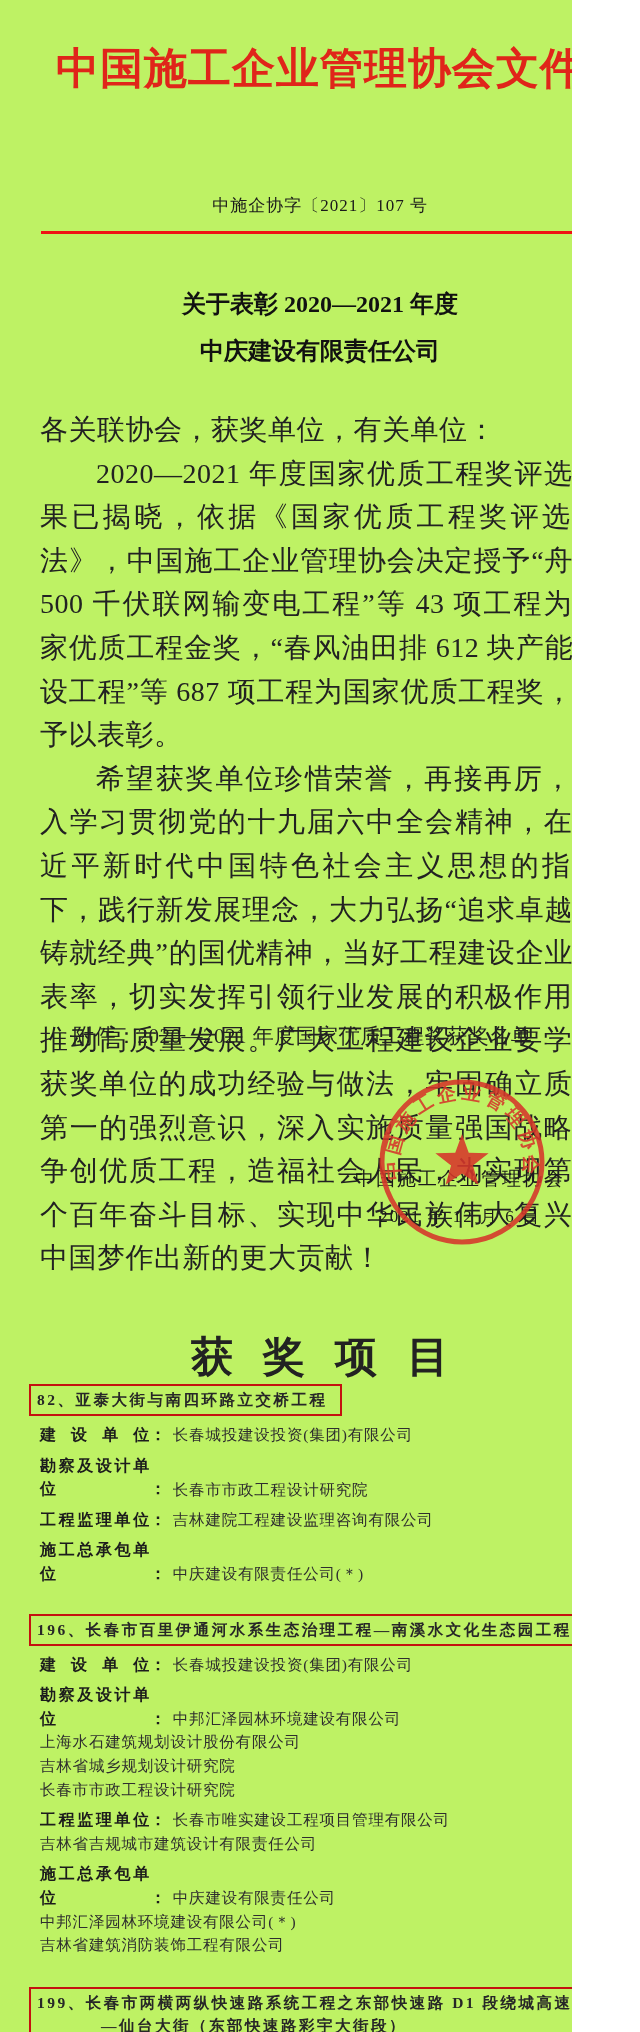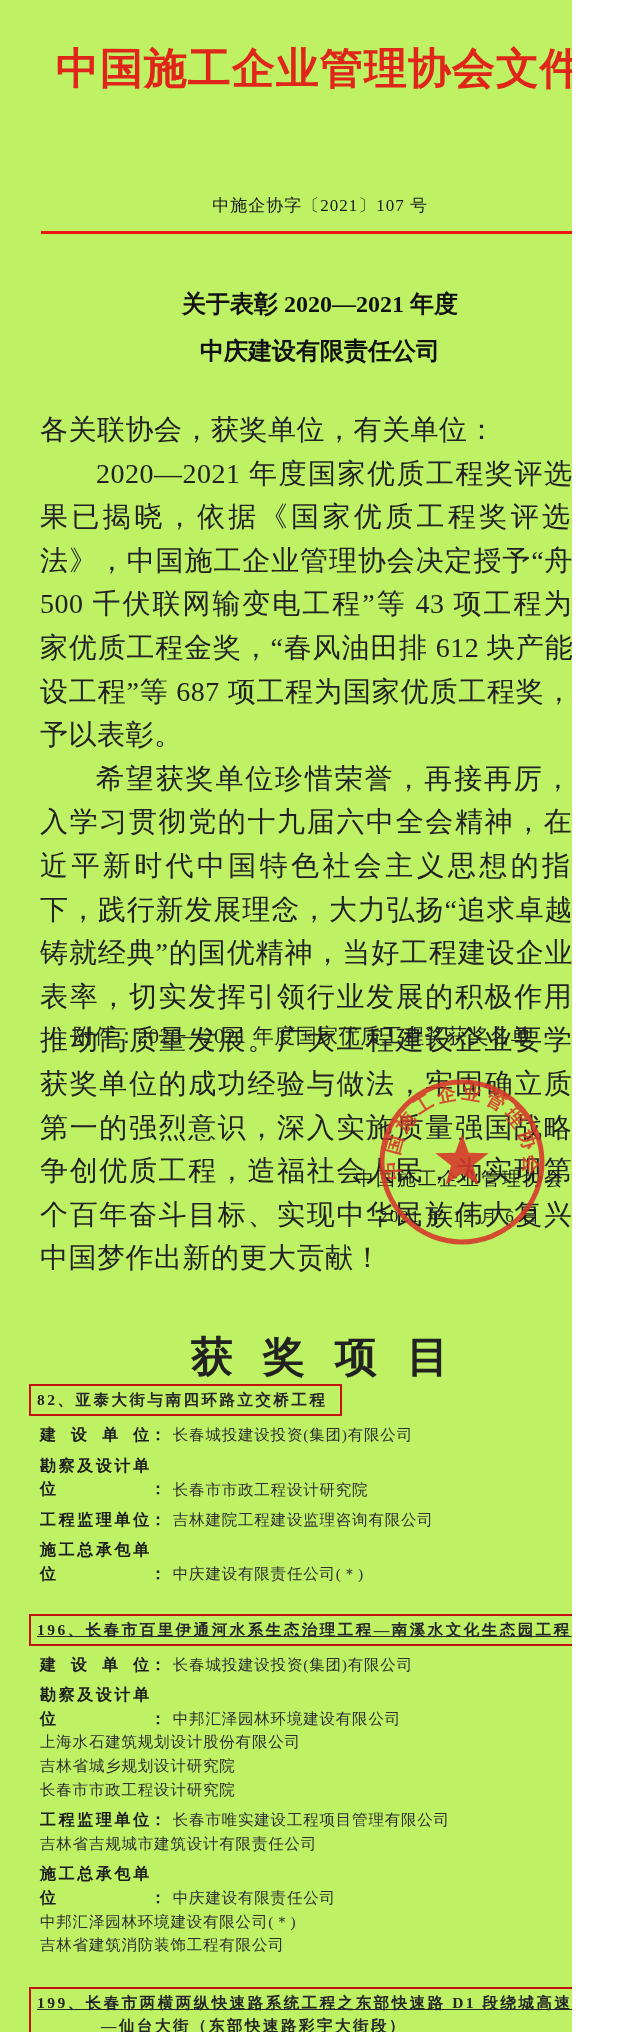--- a/index.html
+++ b/index.html
@@ -67,21 +67,21 @@
   }
   .pbox{
     display:table;
     max-width:588px;
     border:2px solid #c41210;
     padding:2px 12px 3px 70px;
     text-indent:-64px;
     font-size:15.5px;font-weight:700;color:#272727;
     letter-spacing:2.5px;line-height:23px;
   }
-  .project + .project .pbox{margin-top:28px;text-decoration:underline;}
+  .project + .project .pbox{margin-top:28px;}
   .project:nth-child(3) .pbox{margin-top:30px;}
   .prow{
     margin-top:7px;
     padding-left:11px;
     font-size:15.5px;line-height:23.6px;color:#2e2e2e;
     letter-spacing:0.8px;
   }
   .plabel{
     display:inline-block;width:110px;
     text-align:justify;text-align-last:justify;

